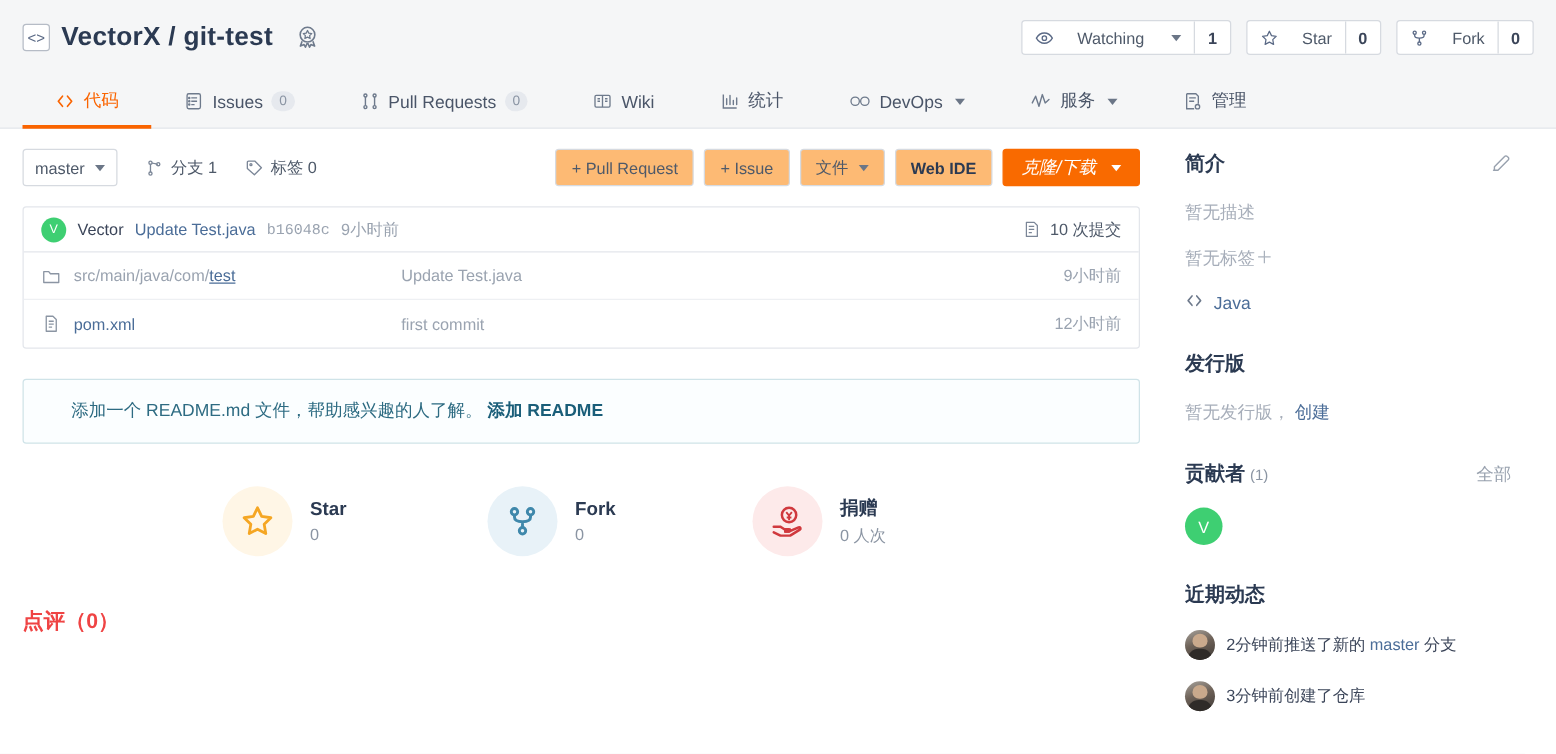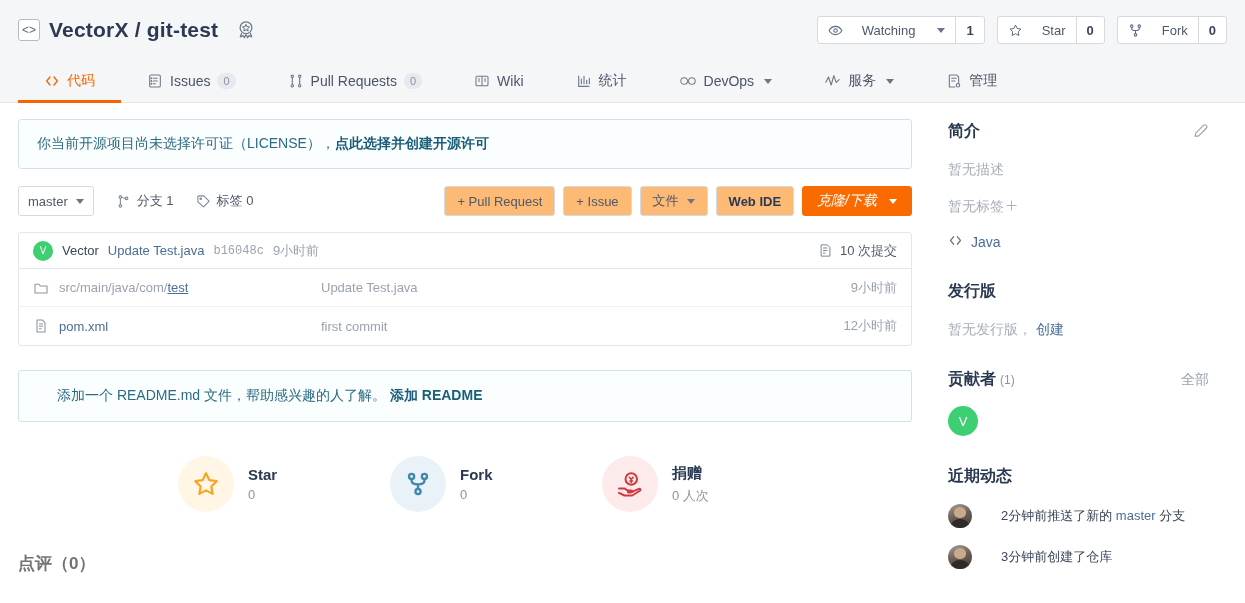--- a/index.html
+++ b/index.html
@@ -144,39 +144,39 @@
     width:56px;height:56px;border-radius:50%;
     display:flex;align-items:center;justify-content:center;
   }
   .act-circle.star { background:#fff6e6; }
   .act-circle.fork { background:#e8f2f8; }
   .act-circle.donate { background:#fdeaea; }
   .act-txt .t1 { font-size:15px; font-weight:bold; color:#2b3a52; }
   .act-txt .t2 { font-size:13px; color:#8b95a3; margin-top:4px; }
 
   .comments-title {
-    margin-top:40px; font-size:17px; font-weight:bold; color:#737373;
+    margin-top:40px; font-size:17px; font-weight:bold; color:#ef4444;
   }
 
   
   .s-head {
     display:flex; align-items:center; font-size:16px; font-weight:bold; color:#2b3a52;
   }
   .s-head .s-act { margin-left:auto; color:#98a1ae; font-size:14px; cursor:pointer; font-weight:normal; }
   .s-muted { color:#a7aeba; font-size:14px; }
   .s-row { display:flex; align-items:center; margin-top:19px; }
   .s-link { color:#4b6d98; text-decoration:none; cursor:pointer; }
   .s-lang { display:flex; align-items:center; gap:8px; margin-top:17px; font-size:14px; color:#4b6d98; cursor:pointer;}
   .s-sec { margin-top:30px; }
   .s-contrib-count { font-size:12px; color:#8b95a3; font-weight:normal; margin-left:4px;}
   .avatar-lg {
     width:30px;height:30px;border-radius:50%;background:#3ecf72;color:#fff;
     display:flex;align-items:center;justify-content:center;font-size:13px; margin-top:16px;
   }
-  .act-item { display:flex; align-items:center; gap:29px; margin-top:17px; font-size:13px; color:#3b4559; }
+  .act-item { display:flex; align-items:center; gap:9px; margin-top:17px; font-size:13px; color:#3b4559; }
   .act-item .ph {
     width:24px;height:24px;border-radius:50%;flex:none;overflow:hidden;
     background:linear-gradient(160deg,#a8a39c 0%,#6d6157 45%,#3f3a36 100%);
     position:relative;
   }
   .act-item .ph:after{
     content:"";position:absolute;left:6px;top:3px;width:12px;height:11px;border-radius:50% 50% 45% 45%;
     background:#c9a98c;
   }
   .act-item .ph:before{
@@ -334,23 +334,20 @@
       </span>
       <span>管理</span>
     </div>
 
   </div>
 
   <div class="body-wrap">
 
     <div class="main">
 
-      <div class="notice">
-        <span>你当前开源项目尚未选择许可证（LICENSE），</span><a>点此选择并创建开源许可</a>
-      </div>
 
       <div class="toolbar">
         <div class="branch-btn">
           <span>master</span>
           <i class="caret"></i>
         </div>
 
         <div class="meta-link">
           <svg width="15" height="15" viewBox="0 0 24 24" fill="none" stroke="#7b8697" stroke-width="1.7">
               <circle cx="7" cy="5" r="2"></circle>

